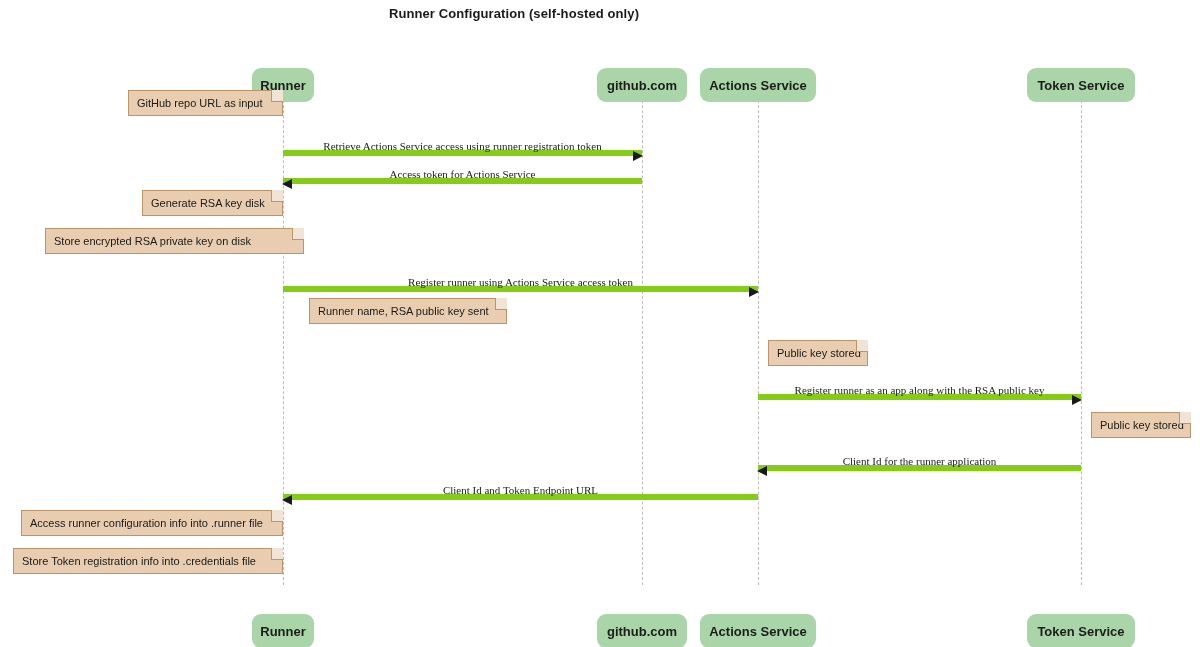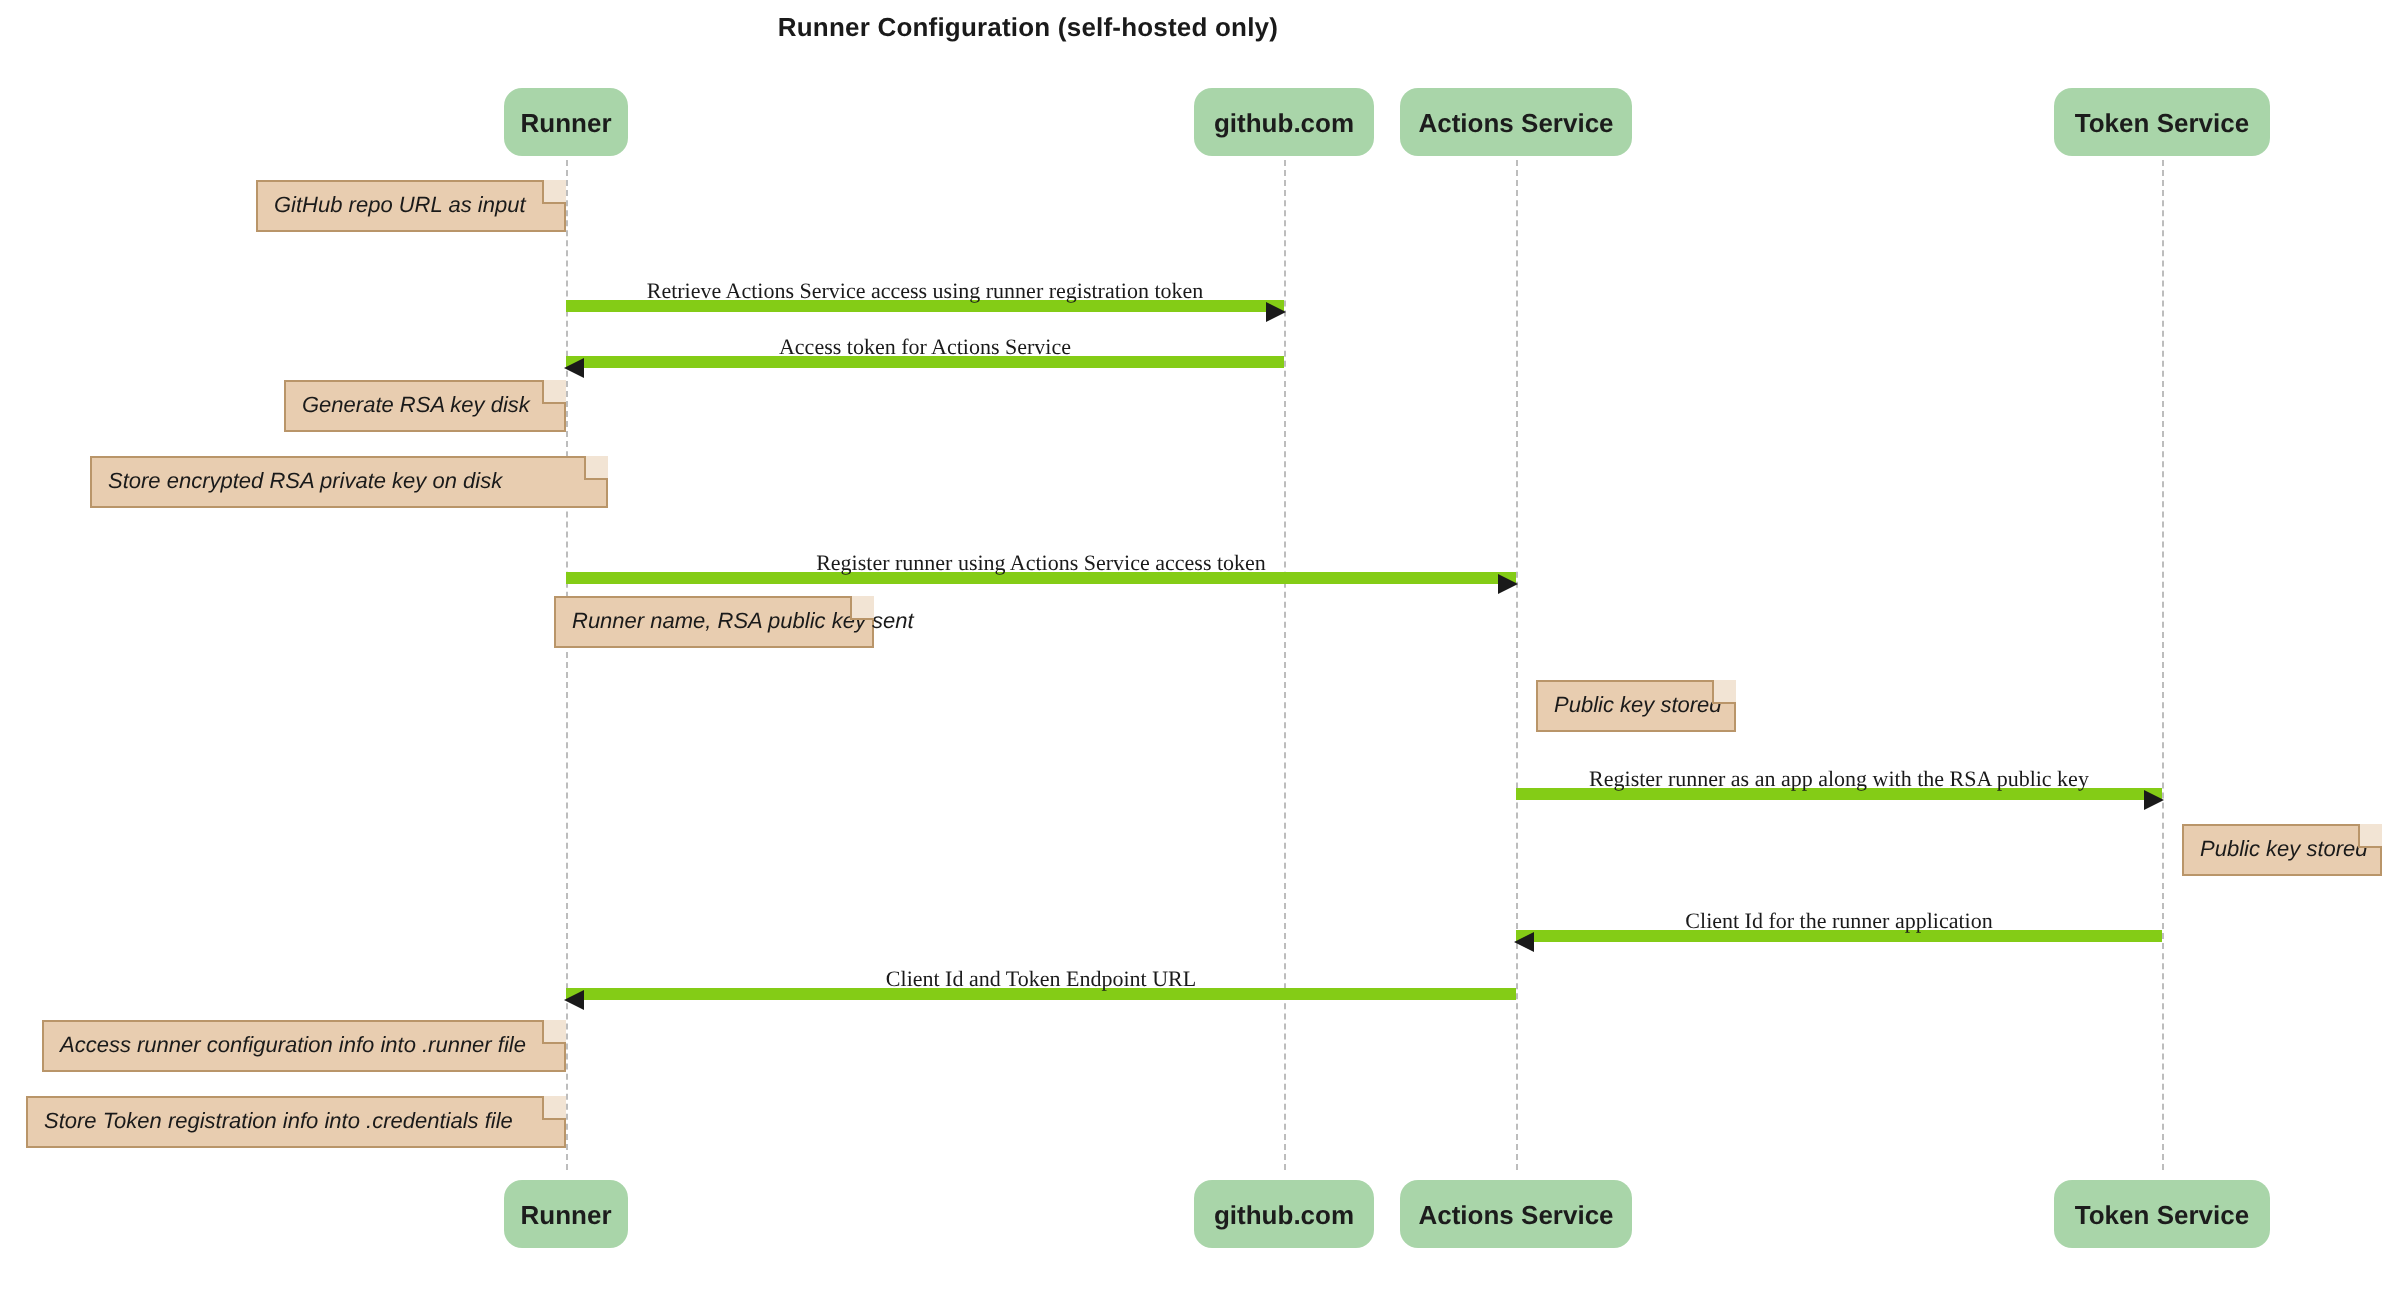--- a/index.html
+++ b/index.html
@@ -45,33 +45,33 @@
     border-radius: 9px;
     display: flex;
     align-items: center;
     justify-content: center;
     font-size: 13px;
     font-weight: bold;
     color: #1c1c1c;
     box-sizing: border-box;
     padding: 0 10px;
     white-space: nowrap;
+    margin-top: 24px;
   }
   
   .note {
     position: absolute;
     background: #e8cdb0;
     border: 1px solid #b99569;
     box-sizing: border-box;
     font-size: 11px;
     color: #1a1a1a;
     padding: 5px 26px 5px 8px;
     white-space: nowrap;
     line-height: 14px;
-    font-style: italic;
   }
   .note .fold {
     position: absolute;
     top: -1px;
     right: -1px;
     width: 11px;
     height: 11px;
     background: #f2e4d4;
     border-left: 1px solid #b99569;
     border-bottom: 1px solid #b99569;
@@ -174,20 +174,20 @@
       </div>
       <div class="msg left" style="left: 283px; top: 494px; width: 475px;">
         <div class="head"></div>
         <div class="label">Client Id and Token Endpoint URL</div>
       </div>
     </div>
   <div id="notes">
       <div class="note" style="left: 128px; top: 90px; width: 155px;"><div class="fold"></div><span>GitHub repo URL as input</span></div>
       <div class="note" style="left: 142px; top: 190px; width: 141px;"><div class="fold"></div><span>Generate RSA key disk</span></div>
       <div class="note" style="left: 45px; top: 228px; width: 259px;"><div class="fold"></div><span>Store encrypted RSA private key on disk</span></div>
-      <div class="note" style="left: 277px; top: 298px; width: 160px;"><div class="fold"></div><span>Runner name, RSA public key sent</span></div>
+      <div class="note" style="left: 309px; top: 298px; width: 198px;"><div class="fold"></div><span>Runner name, RSA public key sent</span></div>
       <div class="note" style="left: 768px; top: 340px; width: 100px;"><div class="fold"></div><span>Public key stored</span></div>
       <div class="note" style="left: 1091px; top: 412px; width: 100px;"><div class="fold"></div><span>Public key stored</span></div>
       <div class="note" style="left: 21px; top: 510px; width: 262px;"><div class="fold"></div><span>Access runner configuration info into .runner file</span></div>
       <div class="note" style="left: 13px; top: 548px; width: 270px;"><div class="fold"></div><span>Store Token registration info into .credentials file</span></div>
     </div>
 
 </div>
 
 </body></html>

